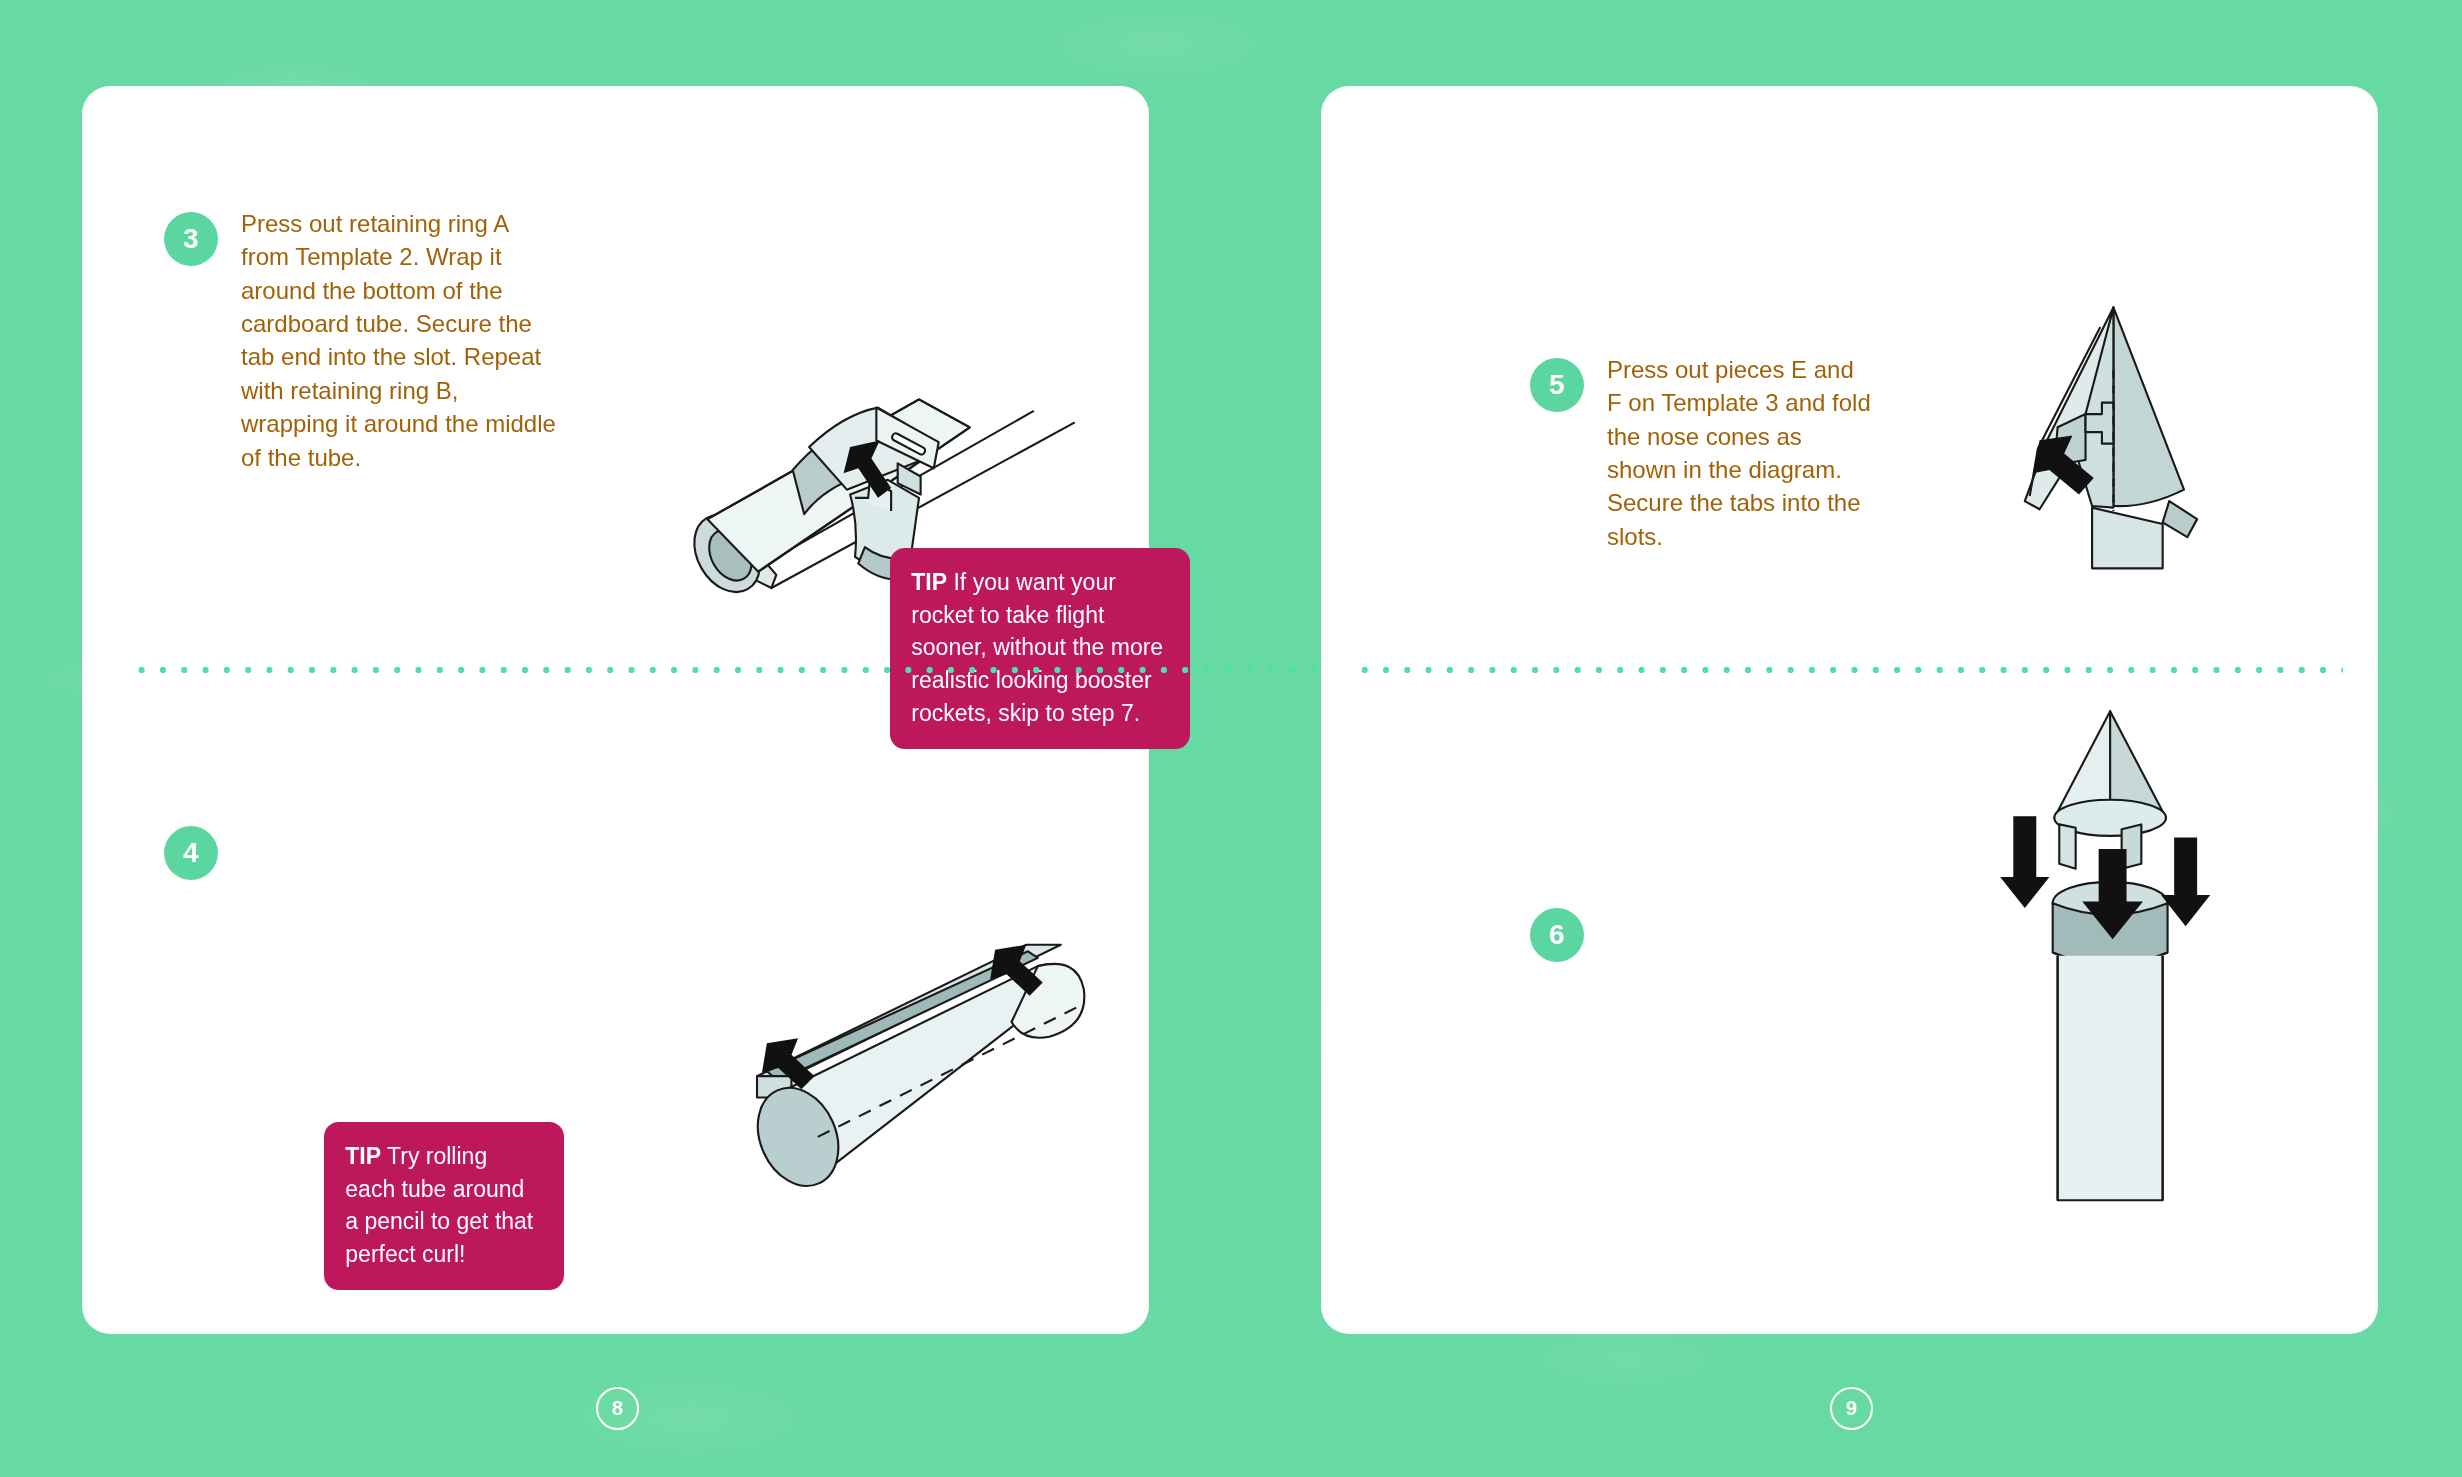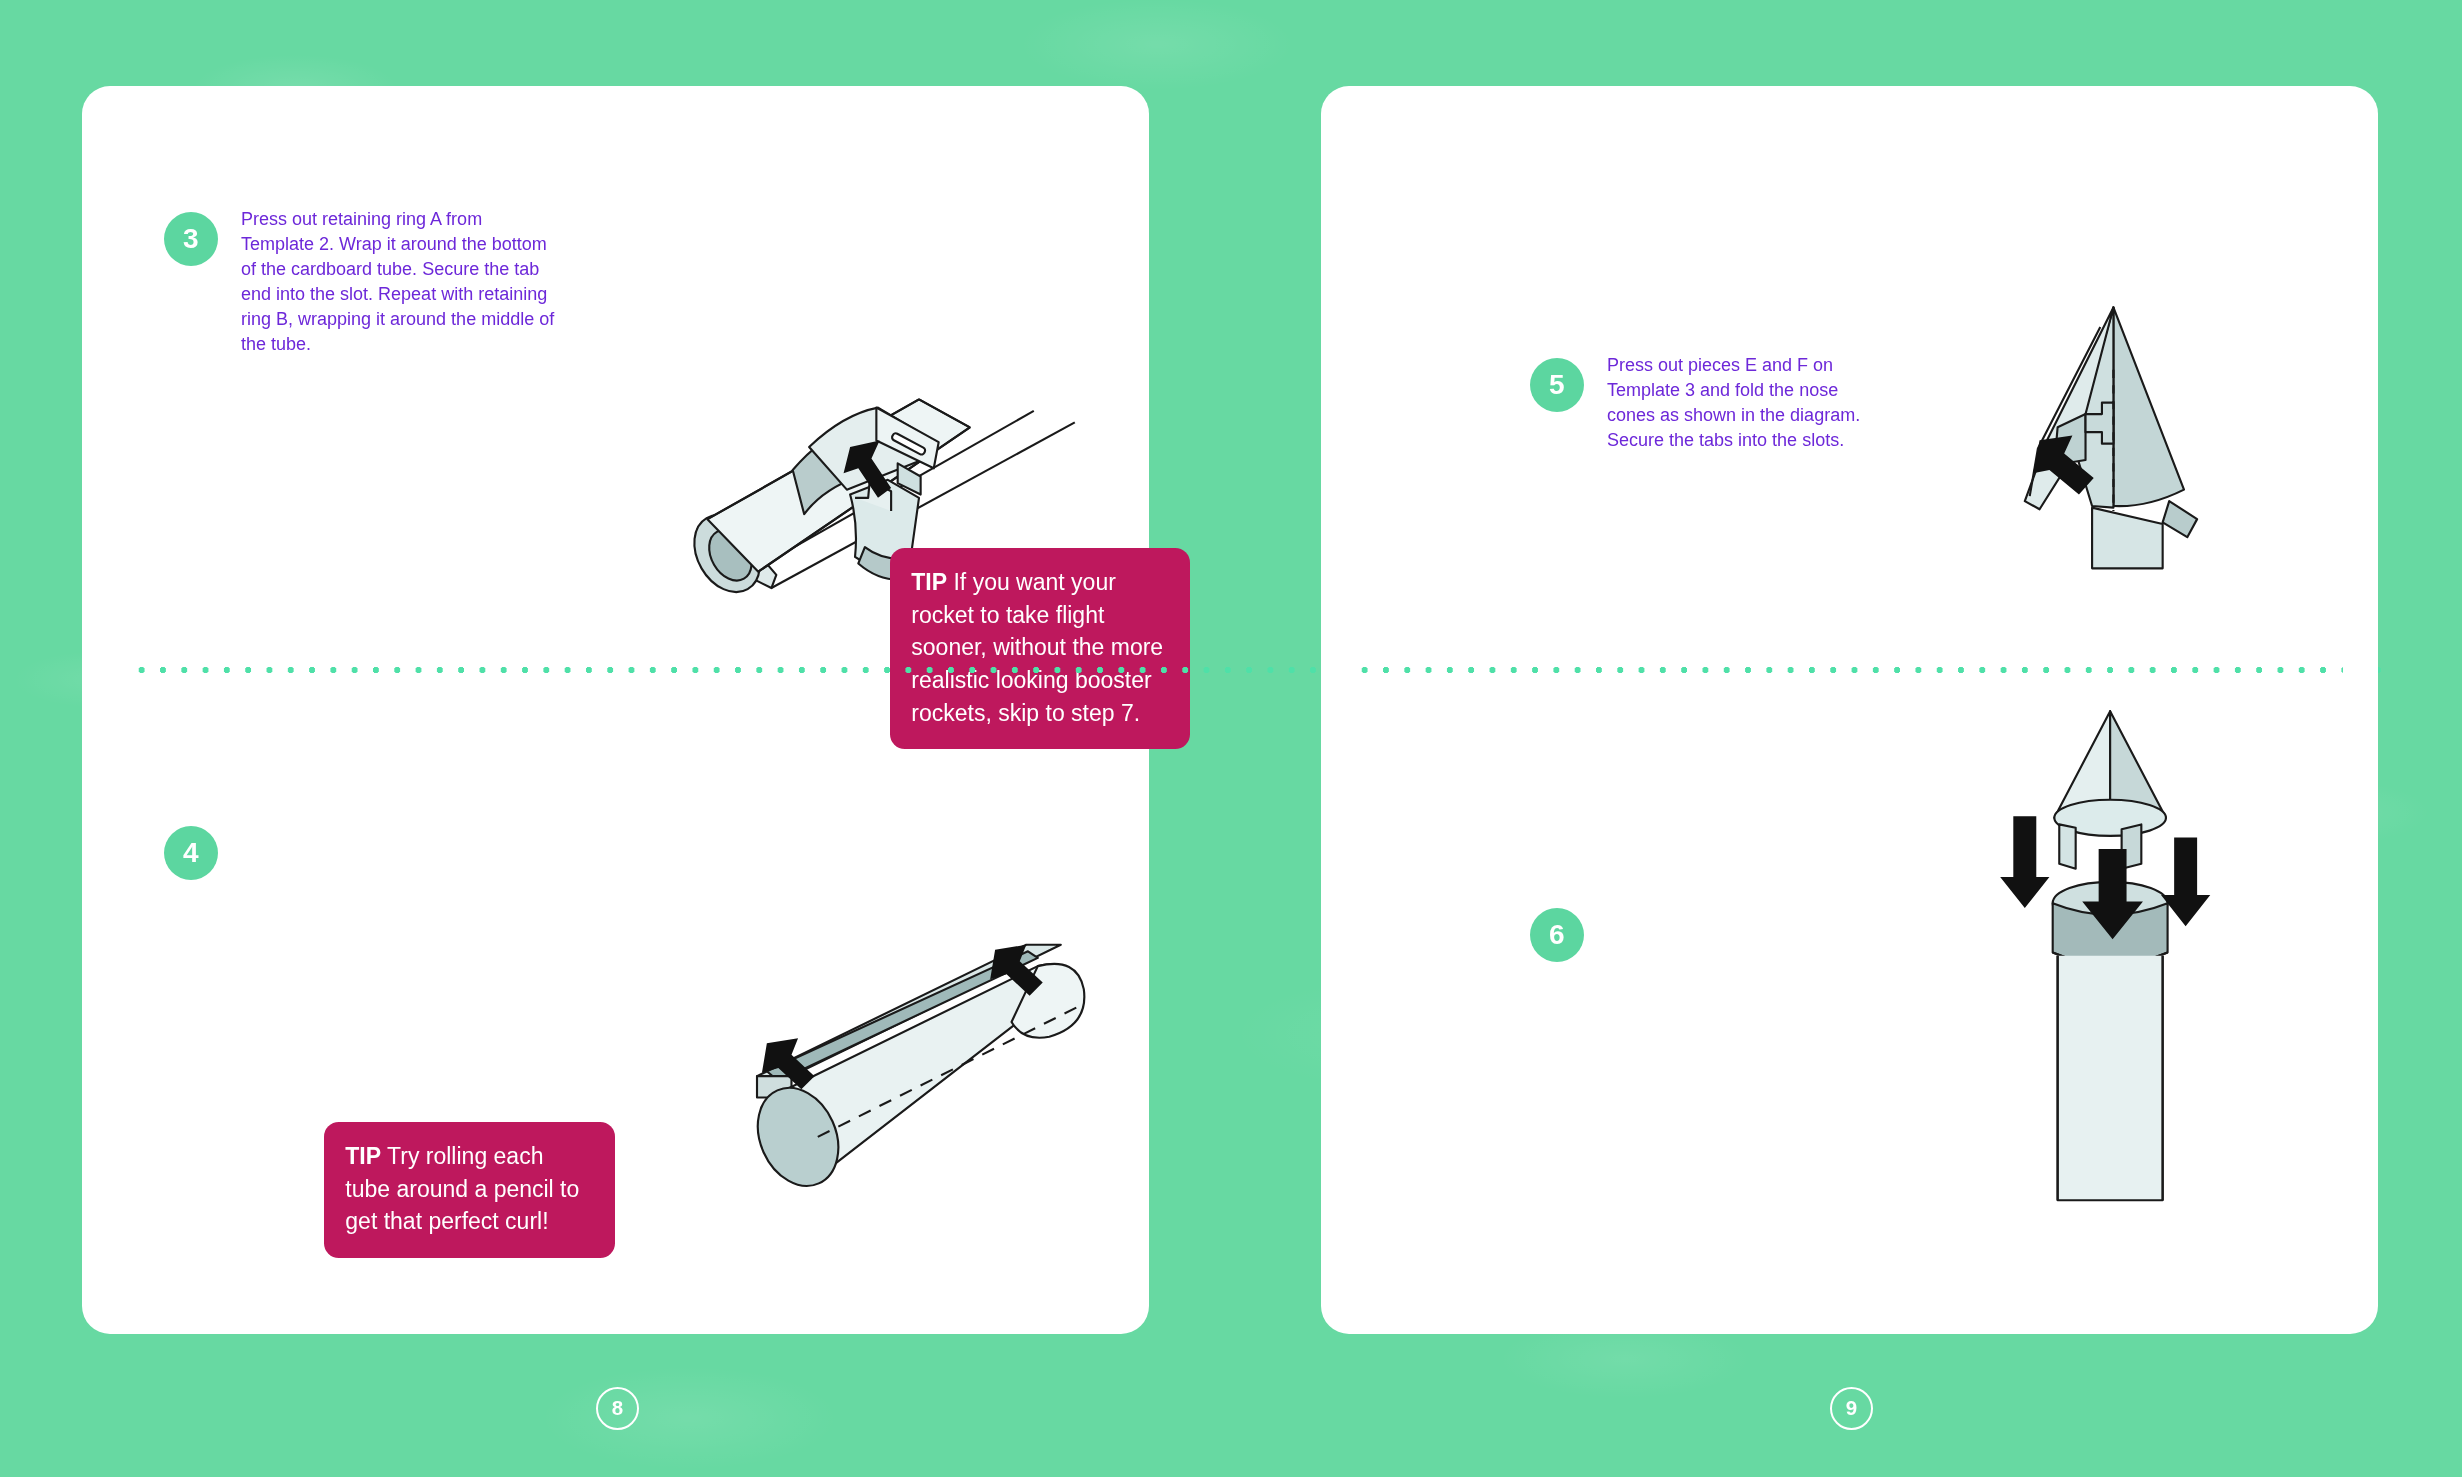--- a/index.html
+++ b/index.html
@@ -62,22 +62,22 @@
     display: flex;
     align-items: center;
     justify-content: center;
     font-size: 28px;
     font-weight: 700;
     letter-spacing: 0.4px;
     line-height: 1;
     margin-top: 4.9px;
   }
   .step-text {
-    color: #6d28d9;
-    font-size: 18px;
+    color: #a16207;
+    font-size: 24px;
     line-height: 1.39;
     margin-left: 23px;
   }
 
   
   .tip {
     position: absolute;
     background: #be185d;
     border-radius: 14.8px;
     color: #ffffff;
@@ -202,21 +202,21 @@
           <path d="M136 280 L452 122" stroke-dasharray="16 12" stroke-width="2.6"></path>
         </g>
 
         <g fill="#111111">
           <path d="M74 166 L112 160 L104 180 L132 206 L116 222 L88 196 L68 202 Z"></path>
           <path d="M352 52 L390 46 L382 66 L410 92 L394 108 L366 82 L346 88 Z"></path>
         </g>
       </svg>
     </div>
 
-    <div class="tip" style="left:242px; top:1036px; width:291px;">
+    <div class="tip" style="left:242px; top:1036px; width:240px;">
       <b>TIP</b>
       <span> Try rolling each tube around a pencil to get that perfect curl!</span>
     </div>
 
   </div>
 
   <div class="page page-right">
 
     <div class="step" style="left:209px; top:267px; width:345px;">
       <div class="step-badge">5</div>

